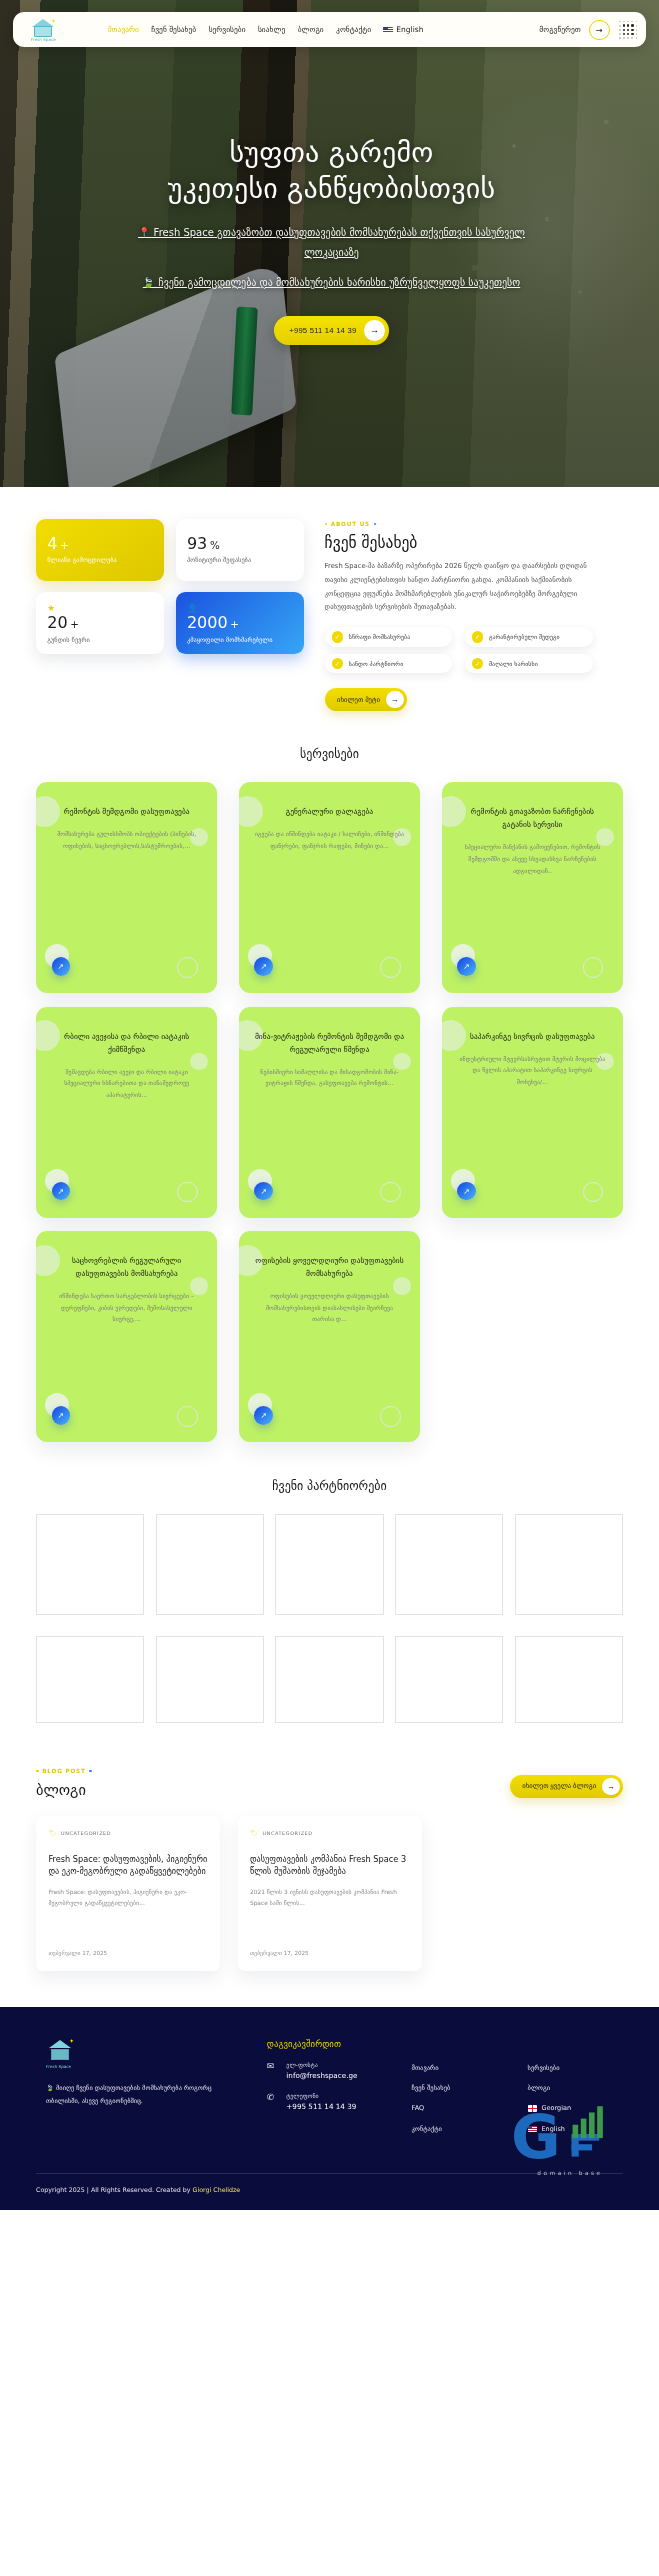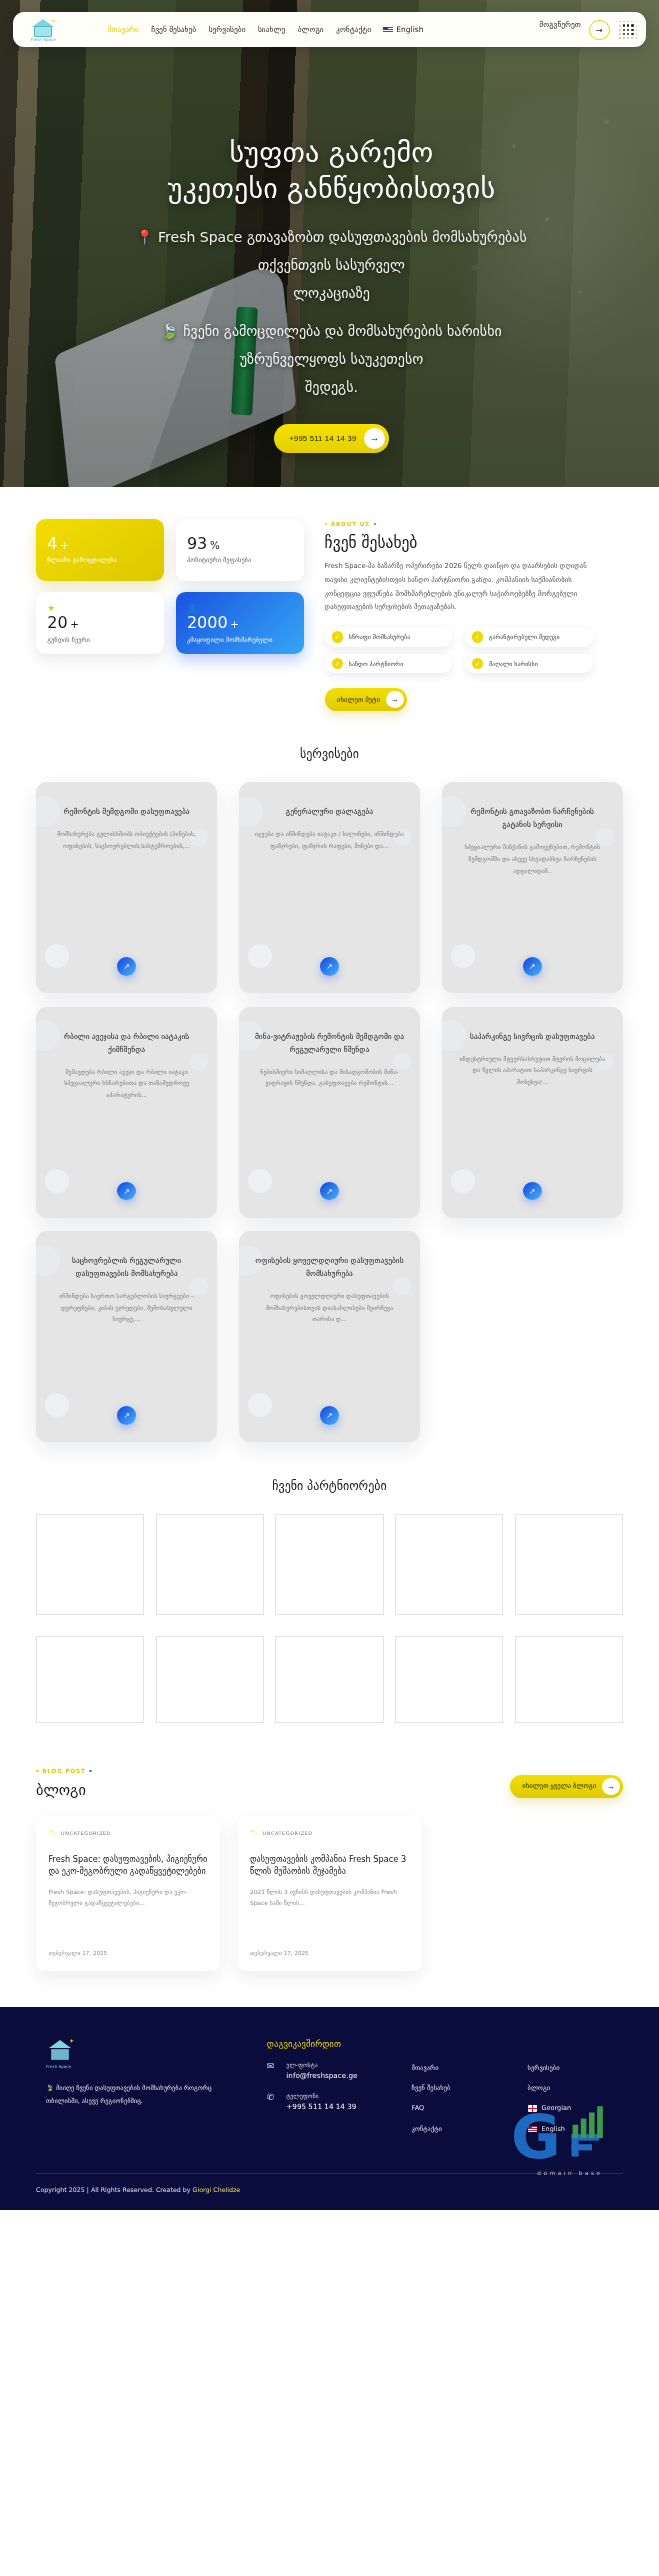--- a/index.html
+++ b/index.html
@@ -65,25 +65,26 @@
     color: #fff;
     font-size: 28px;
     line-height: 1.30;
     font-weight: 500;
     letter-spacing: 0.2px;
     text-shadow: 0 1.5px 8.2px rgba(0,0,0,0.55);
   }
   .hero-sub {
     margin-top: 15.5px;
     color: #f3f3f0;
-    font-size: 14px;
+    font-size: 10px;
     line-height: 2.0;
     width: 392px;
     margin-left: auto; margin-right: auto;
     text-shadow: 0 1px 5.2px rgba(0,0,0,0.6);
+    text-decoration: underline;
   }
   .hero-sub .ln { display: block; }
   .hero-sub-2 { margin-top: 9.3px; }
   .cta-pill {
     display: inline-flex;
     align-items: center;
     gap: 7.2px;
     background: linear-gradient(180deg,#f5e200,#e3cf00);
     border: none;
     border-radius: 31px;
@@ -150,21 +151,21 @@
   }
   .flag-ge {
     width: 9.8px; height: 6.7px; border-radius: 1px; position: relative; background: #fff; overflow: hidden;
   }
   .flag-ge::before {
     content:""; position:absolute; top:2.6px; left:0; width:9.8px; height:1.5px; background:#e8112d;
   }
   .flag-ge::after {
     content:""; position:absolute; top:0; left:4.1px; width:1.5px; height:6.7px; background:#e8112d;
   }
-  .nav-right { margin-left: auto; display: flex; gap: 8.2px; padding-right: 3.1px; }
+  .nav-right { margin-left: auto; display: flex; align-items: center; gap: 8.2px; padding-right: 3.1px; }
   .nav-cta-label { font-size: 7.5px; color: #1b1b1b; cursor: pointer; }
   .nav-arrow-circle {
     width: 20.6px; height: 20.6px; border-radius: 50%;
     border: 0.8px solid #e8d400;
     display: flex; align-items: center; justify-content: center;
     font-size: 8.2px; color: #1b1b1b; cursor: pointer;
   }
   .dot-grid {
     width: 20.6px; height: 20.6px;
     display: grid;
@@ -243,27 +244,27 @@
   .services { padding: 25px 0 5.2px 0; background: #fff; }
   .section-title-center { text-align: center; font-size: 12px; color: #1b1b1b; font-weight: 500; }
   .svc-grid {
     display: grid;
     grid-template-columns: repeat(3, 1fr);
     gap: 13.4px 21.6px;
     padding: 21.6px 36px 0 36px;
   }
   .svc-card {
     position: relative;
-    background: #e5e5e5;
+    background: #bef264;
     border-radius: 11.3px;
     padding: 24px 15.5px 17.5px 15.5px;
     min-height: 181px;
     text-align: center;
     box-shadow: 0 7.2px 21.6px rgba(25,35,60,0.09);
-    display: flex; flex-direction: column; align-items: center;
+    display: flex; flex-direction: column; 
     overflow: hidden;
   }
   .svc-card.tall { min-height: 211px; }
   .bubble { position: absolute; border-radius: 50%; background: rgba(235,238,244,0.55); }
   .b1 { width: 31px; height: 31px; top: 13.4px; left: -7.2px; }
   .b2 { width: 17.5px; height: 17.5px; top: 46px; right: 9.3px; }
   .b3 { width: 24px; height: 24px; bottom: 25px; left: 9.3px; background: rgba(240,242,247,0.8); }
   .b4 { width: 20.6px; height: 20.6px; bottom: 15.5px; right: 19.6px; border: 0.5px solid rgba(226,230,238,0.9); background: transparent; }
   .svc-title { font-size: 7.5px; color: #151515; line-height: 1.70; font-weight: 500; position: relative; z-index: 2; }
   .svc-desc { font-size: 6px; color: #7c7c7c; line-height: 1.95; margin-top: 9.3px; position: relative; z-index: 2; }
@@ -409,21 +410,20 @@
 
   <div class="hero-content">
     <h1 class="hero-title">
       <span>სუფთა გარემო</span><br>
       <span>უკეთესი განწყობისთვის</span>
     </h1>
     <div class="hero-sub">
       <span class="ln">📍 Fresh Space გთავაზობთ დასუფთავების მომსახურებას  თქვენთვის სასურველ</span>
       <span class="ln">ლოკაციაზე</span>
       <span class="ln hero-sub-2">🍃 ჩვენი გამოცდილება და მომსახურების ხარისხი უზრუნველყოფს საუკეთესო</span>
-      <span class="ln">შედეგს.</span>
     </div>
     <button class="cta-pill">
       <span class="lbl">+995 511 14 14 39</span>
       <span class="round-arrow">→</span>
     </button>
   </div>
 </section>
 
 <section class="about-section">
   <div class="stats-grid">

